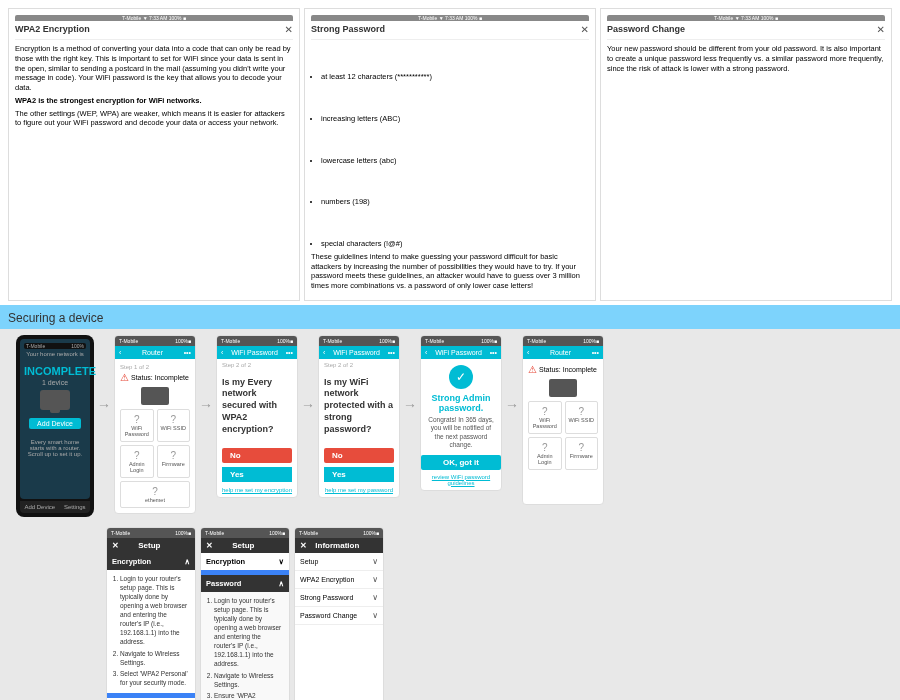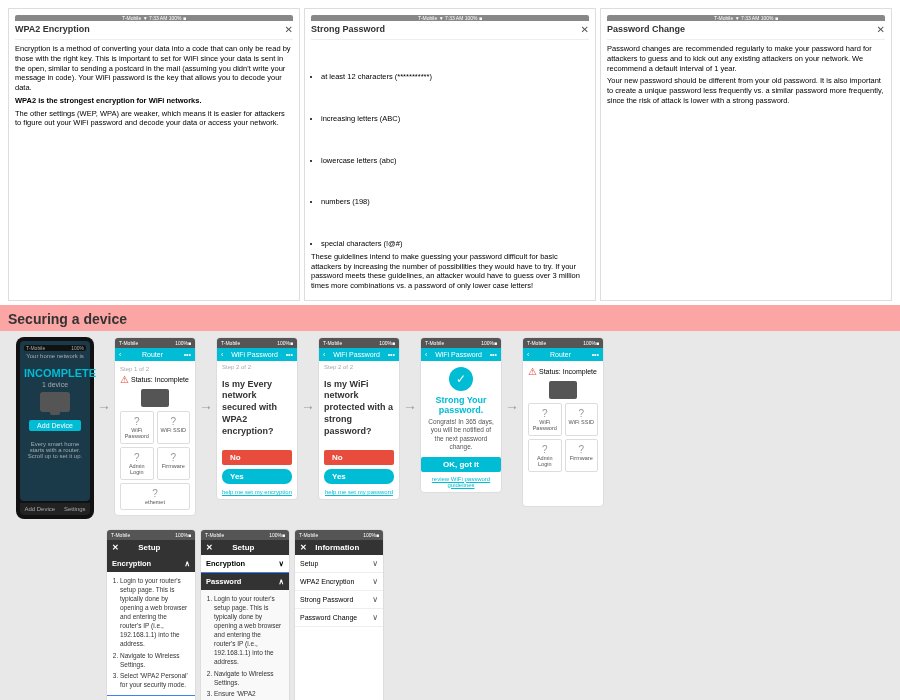--- a/index.html
+++ b/index.html
@@ -64,24 +64,24 @@
     }
 
     .info-card p { margin-bottom: 3px; font-size: 7.5px; }
     .info-card ul { margin-left: 10px; margin-bottom: 3px; }
     .info-card li { font-size: 7.5px; margin-bottom: 1px; margin-top: 32px; }
     .info-card strong { font-weight: bold; }
 
     
     .section-label {
       padding: 6px 8px 4px 8px;
-      font-size: 14px;
-      font-weight: bold;
+      font-size: 12px;
+      font-weight: normal;
       color: #333;
-      background: #fca5a5;
+      background: #7dd3fc;
     }
 
     
     .main-area {
       background: #e8e8e8;
       padding: 6px 16px;
       display: flex;
       gap: 3px;
       align-items: flex-start;
       overflow: hidden;
@@ -274,21 +274,21 @@
       border-radius: 2px;
       font-size: 8px;
       font-weight: bold;
       cursor: pointer;
     }
 
     .btn-yes {
       background: #00bcd4;
       color: white;
       padding: 3px 8px;
-      border-radius: 7px;
+      border-radius: 0;
       font-size: 8px;
       font-weight: bold;
       cursor: pointer;
     }
 
     .help-link {
       text-align: center;
       font-size: 6px;
       color: #00bcd4;
       padding-bottom: 4px;
@@ -392,21 +392,21 @@
       color: white;
       padding: 3px 5px;
       display: flex;
       justify-content: space-between;
       align-items: center;
       font-size: 8px;
       font-weight: bold;
     }
 
     .accordion-item {
-      border-bottom: 1px solid #3b82f6;
+      border-bottom: 5px solid #3b82f6;
     }
 
     .accordion-header {
       display: flex;
       justify-content: space-between;
       align-items: center;
       padding: 4px 5px;
       font-size: 7.5px;
       font-weight: bold;
       cursor: pointer;
@@ -503,21 +503,20 @@
   </div>
 
   <div class="info-card">
     <div class="card-phone-bar">
       <span>T-Mobile ▼  7:33 AM  100% ■</span>
     </div>
     <div class="info-card-header">
       <span class="info-card-title">Password Change</span>
       <span class="close-x">✕</span>
     </div>
-    <p>Password changes are recommended regularly to make your password hard for attackers to guess and to kick out any existing attackers on your network. We recommend a default interval of 1 year.</p>
     <p>Your new password should be different from your old password. It is also important to create a unique password less frequently vs. a similar password more frequently, since the risk of attack is lower with a strong password.</p>
   </div>
 
 </div>
 
 <div class="section-label">Securing a device</div>
 
 <div class="main-area">
 
   <div class="phone-mockup">
@@ -637,21 +636,21 @@
         <span>100%■</span>
     </div>
     <div class="step-nav-bar">
       <span>‹</span>
       <span>WiFi Password</span>
       <span>•••</span>
     </div>
     <div class="check-icon">
       <span>✓</span>
     </div>
-    <div class="success-title">Strong Your password.</div>
+    <div class="success-title">Strong Admin password.</div>
     <div class="success-text">Congrats! In 365 days, you will be notified of the next password change.</div>
     <div class="ok-btn">OK, got it</div>
     <div class="review-link">review WiFi password guidelines</div>
   </div>
 
   <div class="arrow">→</div>
 
   <div class="step-screen">
     <div class="step-phone-bar">
       <span>T-Mobile</span>

